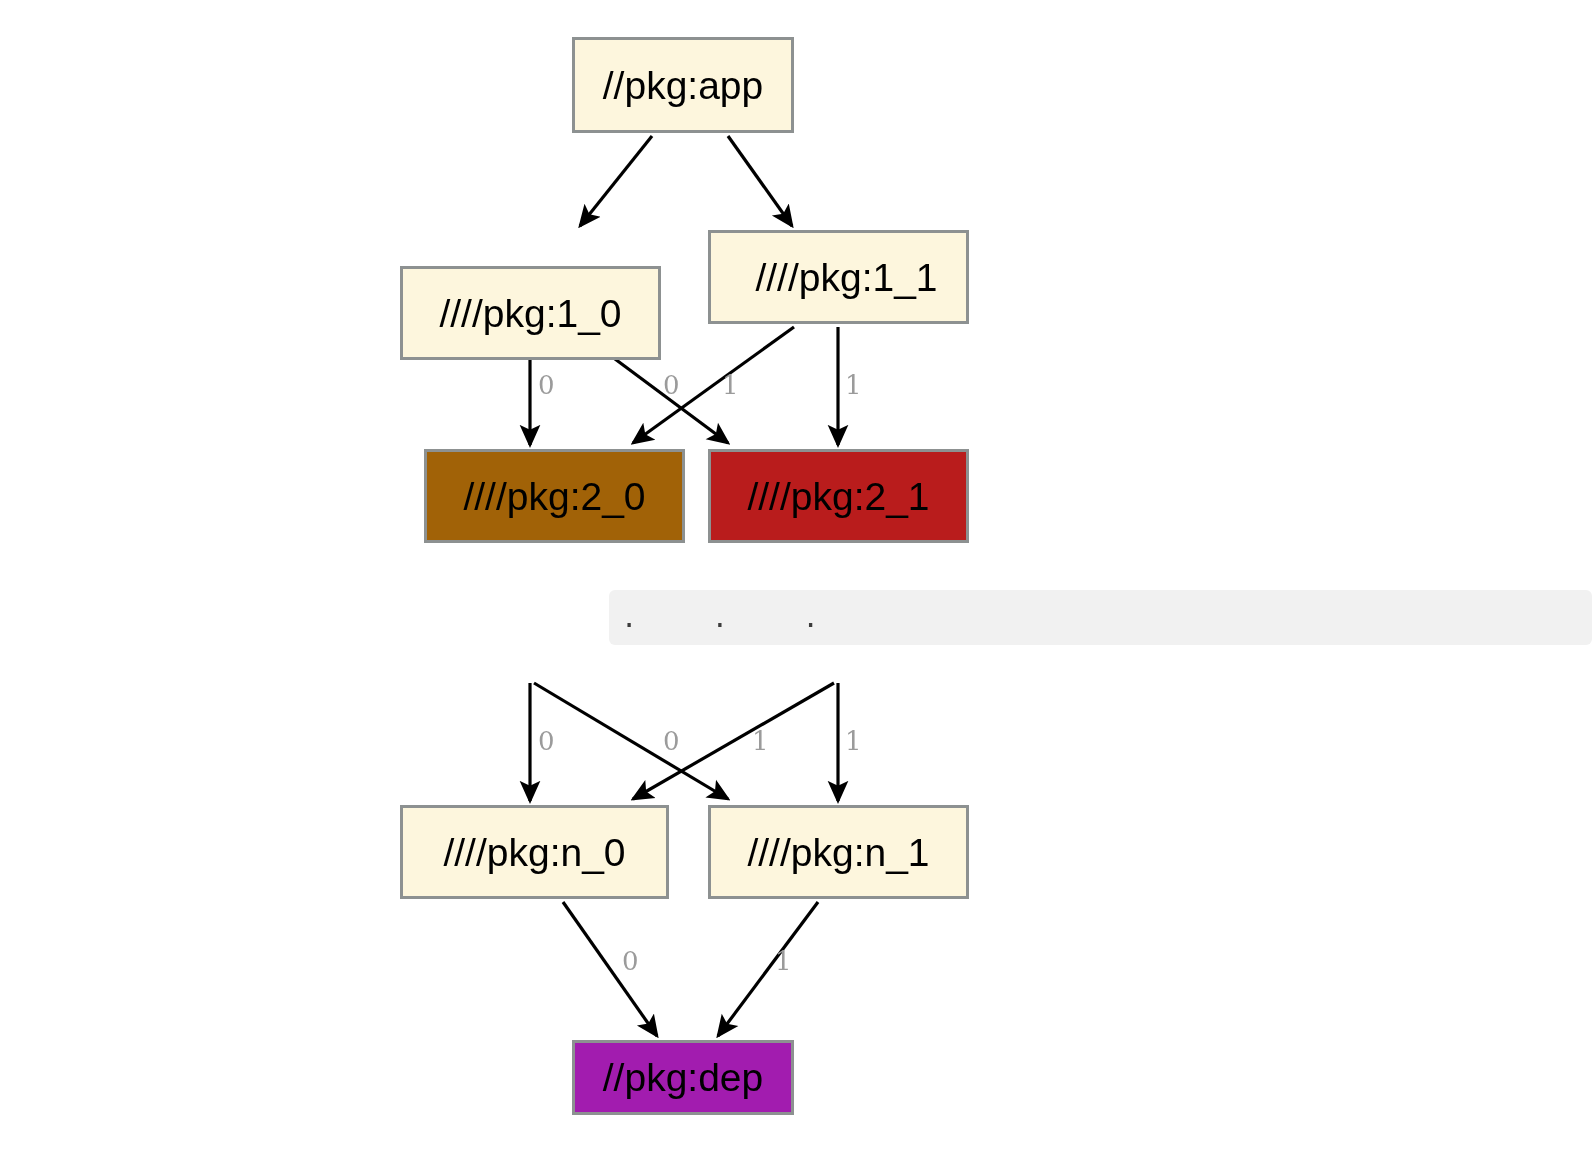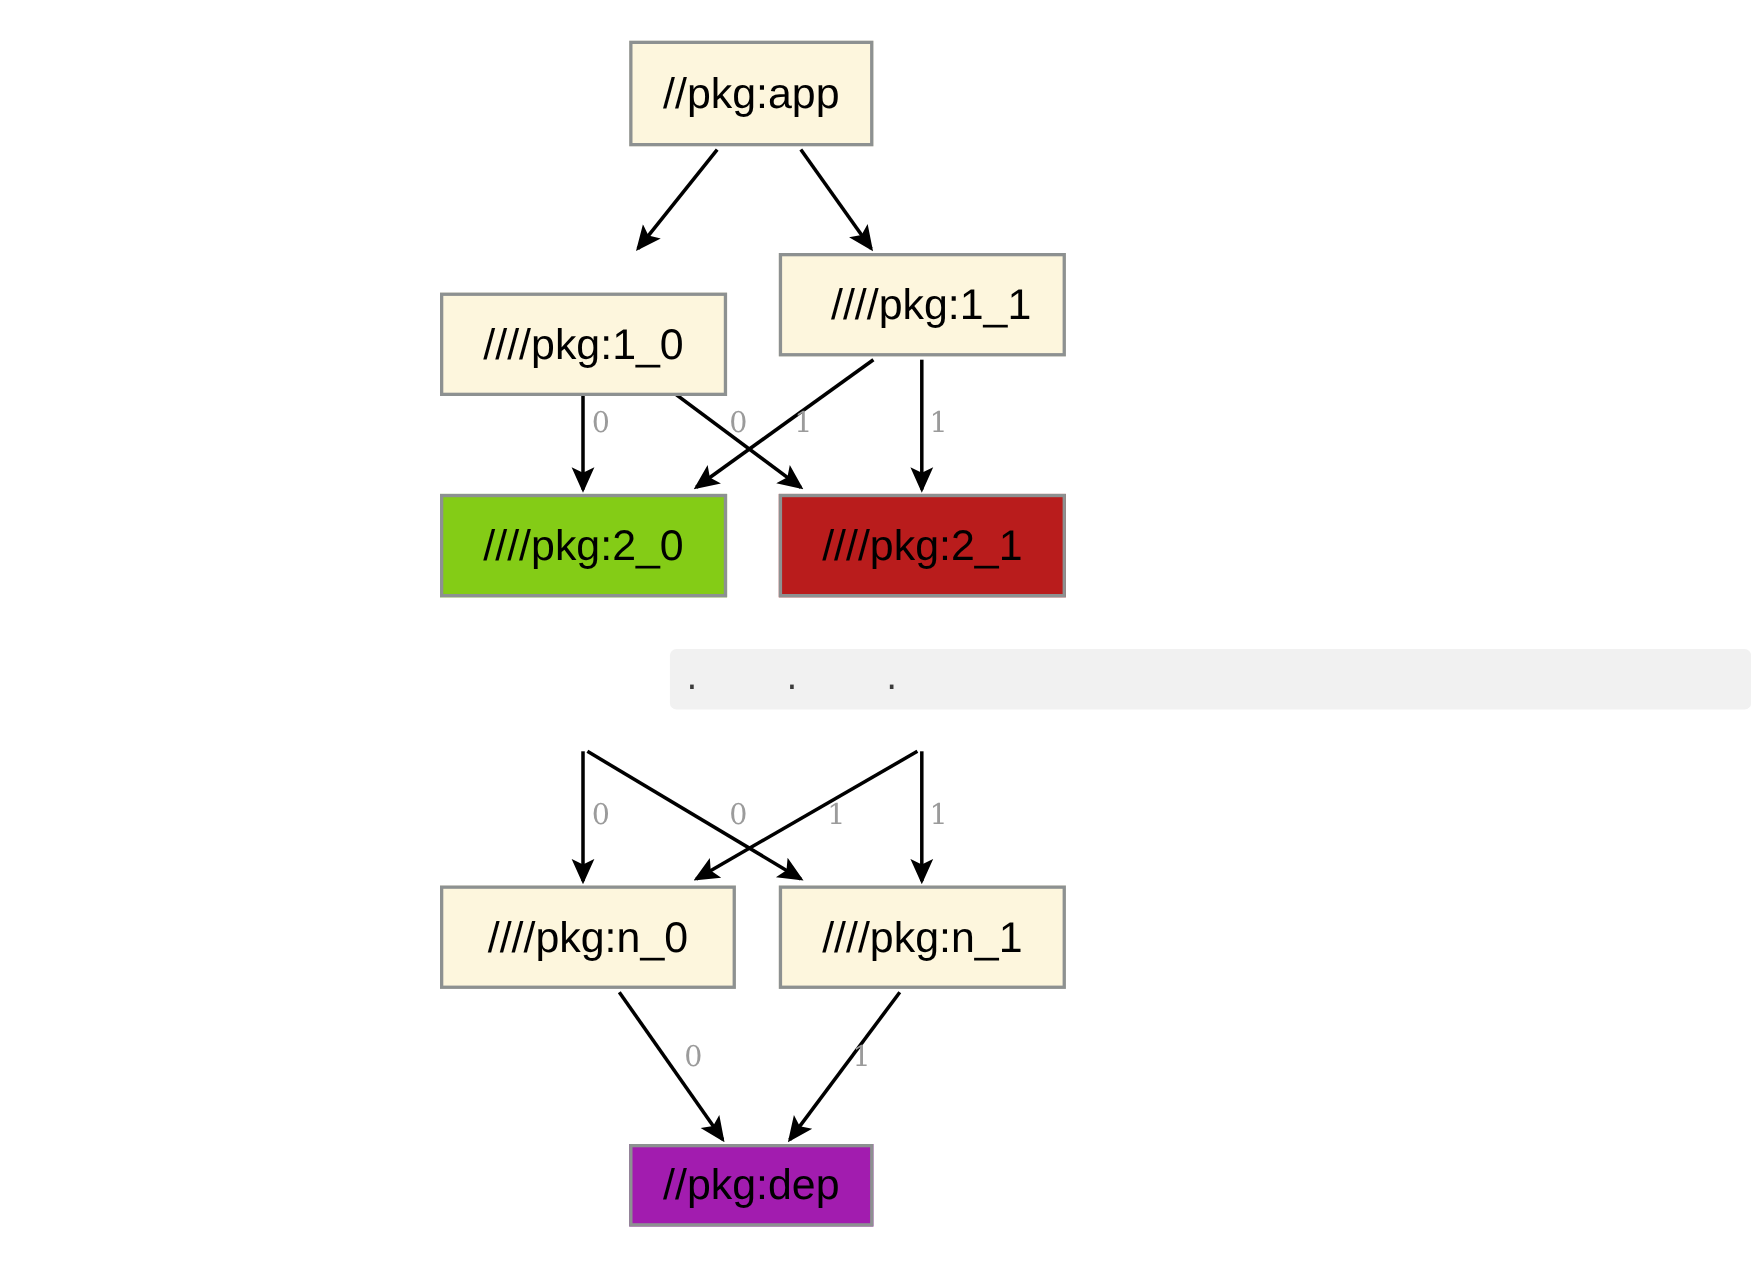--- a/index.html
+++ b/index.html
@@ -96,21 +96,21 @@
   <div id="nodes-layer">
       <div class="node-box" style="left: 572px; top: 37px; width: 222px; height: 96px; background: rgb(253, 246, 221); border-color: rgb(141, 145, 145);">
         <span class="node-label">//pkg:app</span>
       </div>
       <div class="node-box" style="left: 400px; top: 230px; width: 261px; height: 94px; background: rgb(253, 246, 221); border-color: rgb(141, 145, 145); margin-top: 36px;">
         <span class="node-label">////pkg:1_0</span>
       </div>
       <div class="node-box" style="left: 708px; top: 230px; width: 261px; height: 94px; background: rgb(253, 246, 221); border-color: rgb(141, 145, 145); padding-left: 16px;">
         <span class="node-label">////pkg:1_1</span>
       </div>
-      <div class="node-box" style="left: 400px; top: 449px; width: 261px; height: 94px; background: #84cc16; border-color: rgb(141, 145, 145); align-items: center;">
+      <div class="node-box" style="left: 424px; top: 449px; width: 261px; height: 94px; background: #a16207; border-color: rgb(141, 145, 145); align-items: center;">
         <span class="node-label">////pkg:2_0</span>
       </div>
       <div class="node-box" style="left: 708px; top: 449px; width: 261px; height: 94px; background: #b91c1c; border-color: rgb(141, 145, 145);">
         <span class="node-label">////pkg:2_1</span>
       </div>
       <div class="node-box" style="left: 400px; top: 805px; width: 269px; height: 94px; background: rgb(253, 246, 221); border-color: rgb(141, 145, 145);">
         <span class="node-label">////pkg:n_0</span>
       </div>
       <div class="node-box" style="left: 708px; top: 805px; width: 261px; height: 94px; background: rgb(253, 246, 221); border-color: rgb(141, 145, 145); text-align: center;">
         <span class="node-label">////pkg:n_1</span>

